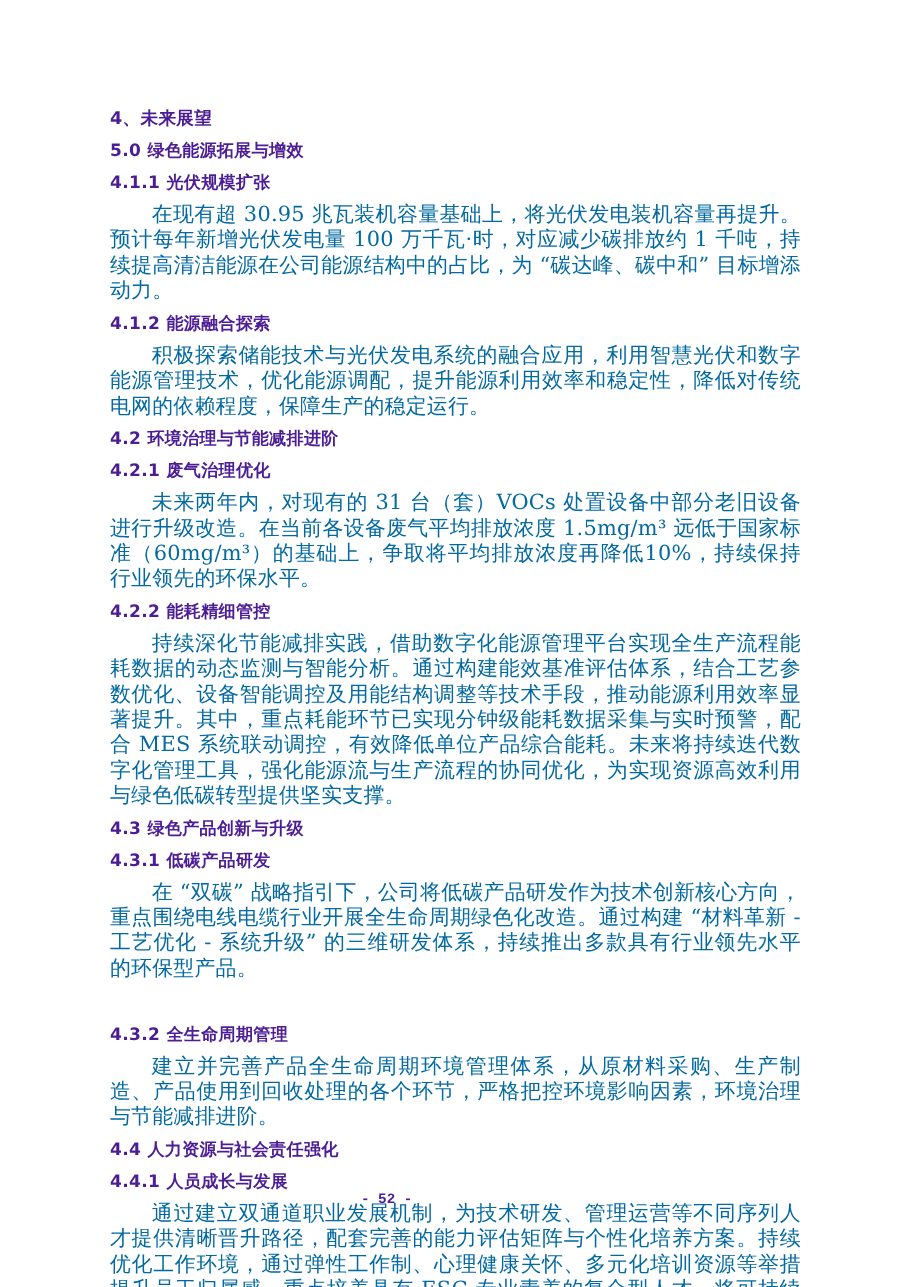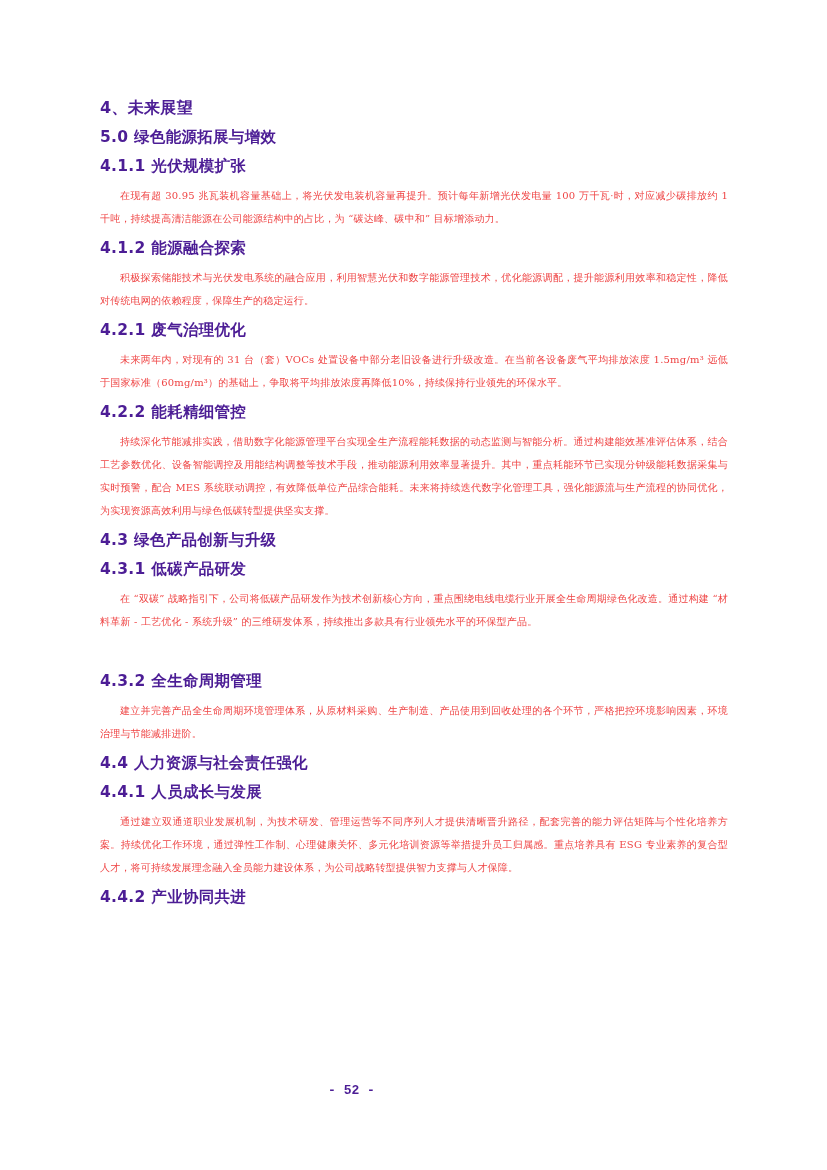--- a/index.html
+++ b/index.html
@@ -26,27 +26,27 @@
     font-weight: bold;
     color: #4c1d95;
     margin: 7px 0;
     line-height: 22px;
     letter-spacing: 0.3px;
   }
   .h1 { font-size: 16px; }
   .h2 { font-size: 15.5px; }
   .h3 { font-size: 15.5px; }
   .para {
-    font-size: 10px;
+    font-size: 19px;
     line-height: 23px;
     margin: 7px 0;
     text-indent: 2em;
     text-align: justify;
     text-justify: inter-ideograph;
-    color: #ef4444;
+    color: #0369a1;
     letter-spacing: 0.2px;
   }
   .extra-gap { margin-top: 37px; }
   .page-footer {
     position: absolute;
     top: 1083px;
     left: 0;
     width: 703px;
     text-align: center;
     font-family: Liberation Mono, monospace;
@@ -58,20 +58,21 @@
 </head>
 <body>
 
 <div class="page-body">
   <div class="h1">4、未来展望</div>
   <div class="h2">5.0 绿色能源拓展与增效</div>
   <div class="h3">4.1.1 光伏规模扩张</div>
   <div class="para">在现有超 30.95 兆瓦装机容量基础上，将光伏发电装机容量再提升。预计每年新增光伏发电量 100 万千瓦·时，对应减少碳排放约 1 千吨，持续提高清洁能源在公司能源结构中的占比，为 “碳达峰、碳中和” 目标增添动力。</div>
   <div class="h3">4.1.2 能源融合探索</div>
   <div class="para">积极探索储能技术与光伏发电系统的融合应用，利用智慧光伏和数字能源管理技术，优化能源调配，提升能源利用效率和稳定性，降低对传统电网的依赖程度，保障生产的稳定运行。</div>
+  <div class="h2">4.2 环境治理与节能减排进阶</div>
   <div class="h3">4.2.1 废气治理优化</div>
   <div class="para">未来两年内，对现有的 31 台（套）VOCs 处置设备中部分老旧设备进行升级改造。在当前各设备废气平均排放浓度 1.5mg/m³ 远低于国家标准（60mg/m³）的基础上，争取将平均排放浓度再降低10%，持续保持行业领先的环保水平。</div>
   <div class="h3">4.2.2 能耗精细管控</div>
   <div class="para">持续深化节能减排实践，借助数字化能源管理平台实现全生产流程能耗数据的动态监测与智能分析。通过构建能效基准评估体系，结合工艺参数优化、设备智能调控及用能结构调整等技术手段，推动能源利用效率显著提升。其中，重点耗能环节已实现分钟级能耗数据采集与实时预警，配合 MES 系统联动调控，有效降低单位产品综合能耗。未来将持续迭代数字化管理工具，强化能源流与生产流程的协同优化，为实现资源高效利用与绿色低碳转型提供坚实支撑。</div>
   <div class="h2">4.3 绿色产品创新与升级</div>
   <div class="h3">4.3.1 低碳产品研发</div>
   <div class="para">在 “双碳” 战略指引下，公司将低碳产品研发作为技术创新核心方向，重点围绕电线电缆行业开展全生命周期绿色化改造。通过构建 “材料革新 - 工艺优化 - 系统升级” 的三维研发体系，持续推出多款具有行业领先水平的环保型产品。</div>
   <div class="h3 extra-gap">4.3.2 全生命周期管理</div>
   <div class="para">建立并完善产品全生命周期环境管理体系，从原材料采购、生产制造、产品使用到回收处理的各个环节，严格把控环境影响因素，环境治理与节能减排进阶。</div>
   <div class="h2">4.4 人力资源与社会责任强化</div>

